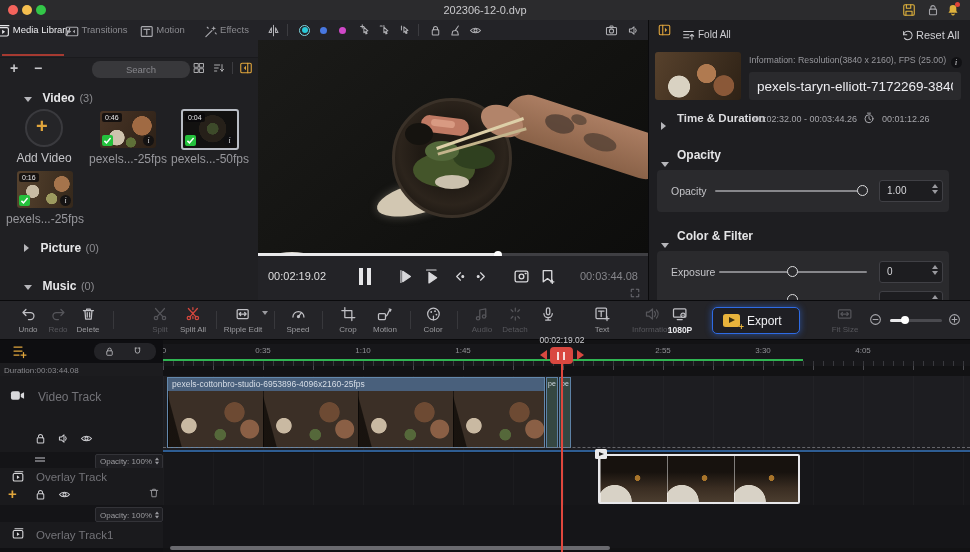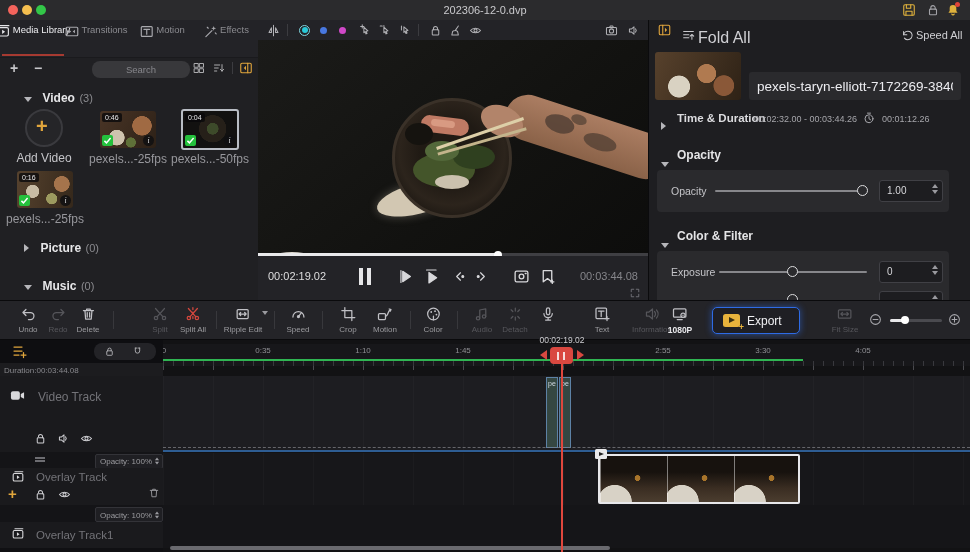--- a/index.html
+++ b/index.html
@@ -425,34 +425,38 @@
           <rect x="2" y="2.5" width="12" height="11" rx="1.5"></rect>
           <path d="M6 2.5v11"></path>
           <path d="M8.5 5.5 11 8l-2.5 2.5Z" fill="currentColor" stroke="none"></path>
         </svg>
     </div>
     <div class="abs" style="left:33px;top:9px;color:#c9c9cd;">
       <svg width="13" height="13" viewBox="0 0 16 16" class="ic">
           <path d="M2 3.2h12M2 7h6.5M2 10.8h6.5M12.2 12.5V6.8M10 8.9l2.2-2.2 2.2 2.2"></path>
         </svg>
     </div>
-    <div class="abs" style="left:49px;top:9px;font-size:16px;color:#cfcfd3;">Fold All</div>
+    <div class="abs" style="left:49px;top:9px;font-size:10px;color:#cfcfd3;">Fold All</div>
     <div class="abs" style="left:252px;top:9px;color:#c9c9cd;">
       <svg width="13" height="13" viewBox="0 0 16 16" class="ic">
           <path d="M3.2 7a5.3 5.3 0 1 1 1 4.2"></path>
           <path d="M3.2 3v4h4"></path>
         </svg>
     </div>
-    <div class="abs" style="left:267px;top:9px;font-size:11px;color:#cfcfd3;">Speed All</div>
+    <div class="abs" style="left:267px;top:9px;font-size:11px;color:#cfcfd3;">Reset All</div>
 
     <div class="abs thumb" style="left:6px;top:32px;width:86px;height:48px;background:
       radial-gradient(circle at 28% 72%,#d9d2c2 0 15%,rgba(0,0,0,0) 16%),
       radial-gradient(circle at 60% 45%,#b07a50 0 16%,rgba(0,0,0,0) 17%),
       radial-gradient(circle at 80% 70%,#8a5838 0 13%,rgba(0,0,0,0) 14%),
       linear-gradient(115deg,#57412c,#2e2216);"></div>
+    <div class="abs" style="left:100px;top:35px;width:218px;font-size:8.8px;color:#97979c;white-space:nowrap;">
+      <span>Information: Resolution(3840 x 2160), FPS (25.00)</span>
+      <span class="infoc" style="position:static;display:inline-block;vertical-align:-2px;margin-left:2px;">i</span>
+    </div>
     <input class="abs" style="left: 100px; top: 52px; width: 212px; height: 28px; background: rgb(42, 42, 45); border: none; border-radius: 3px; color: rgb(237, 237, 241); font-size: 13.5px; padding: 0px 8px; outline: none; font-family: &quot;Liberation Sans&quot;, sans-serif; box-sizing: border-box;" value="pexels-taryn-elliott-7172269-3840">
 
     <div class="abs" style="left:12px;top:96px;"><span class="tri right"></span></div>
     <div class="abs" style="left:28px;top:92px;font-size:11.5px;font-weight:bold;color:#dcdcdf;">Time &amp; Duration</div>
     <div class="abs" style="left:105px;top:94px;font-size:9px;color:#a6a6ab;">00:02:32.00 - 00:03:44.26</div>
     <div class="abs" style="left:214px;top:92px;color:#b0b0b5;">
       <svg width="12" height="12" viewBox="0 0 16 16" class="ic">
           <circle cx="8" cy="9" r="5.3"></circle>
           <path d="M8 6.2v2.8l2.1 1.4M6 1.5h4"></path>
         </svg>
@@ -771,20 +775,24 @@
         <span class="abs rlabel" style="left:500px;">2:55</span>
         <span class="abs rlabel" style="left:600px;">3:30</span>
         <span class="abs rlabel" style="left:700px;">4:05</span>
         <span class="abs rlabel" style="left:793px;margin-top:32px;">4:40</span>
         <div class="abs greenline"></div>
         <div class="abs ticksmaj"></div>
         <div class="abs ticksmin"></div>
       </div>
 
       <div class="abs vrow">
+        <div class="abs mainclip" style="top:1px;left:4px;">
+          <div class="cliplabel">pexels-cottonbro-studio-6953896-4096x2160-25fps</div>
+          <div class="abs filmstrip"></div>
+        </div>
         <div class="abs miniclip" style="left:383px;top:1px;"><span>pe</span></div>
         <div class="abs miniclip" style="left:396px;top:1px;"><span>pe</span></div>
         <div class="abs dashline" style="top:71px;"></div>
         <div class="abs blueline" style="top:74px;"></div>
       </div>
 
       <div class="abs orow">
         <div class="abs ovclip" style="top:1px;"></div>
         <div class="abs ovcorner" style="top:-4px;"></div>
       </div>

